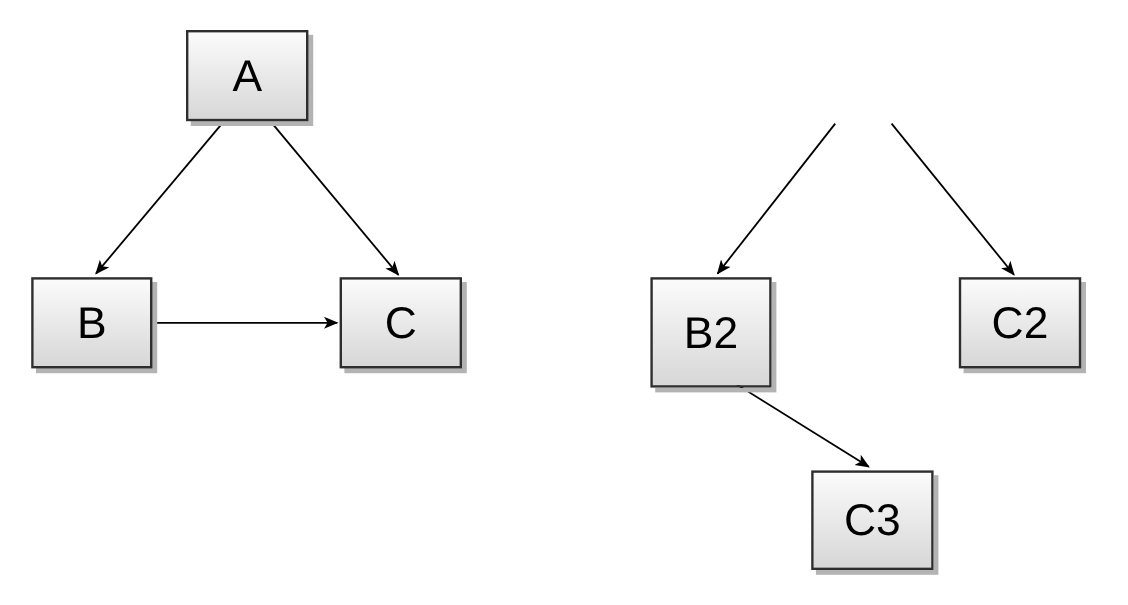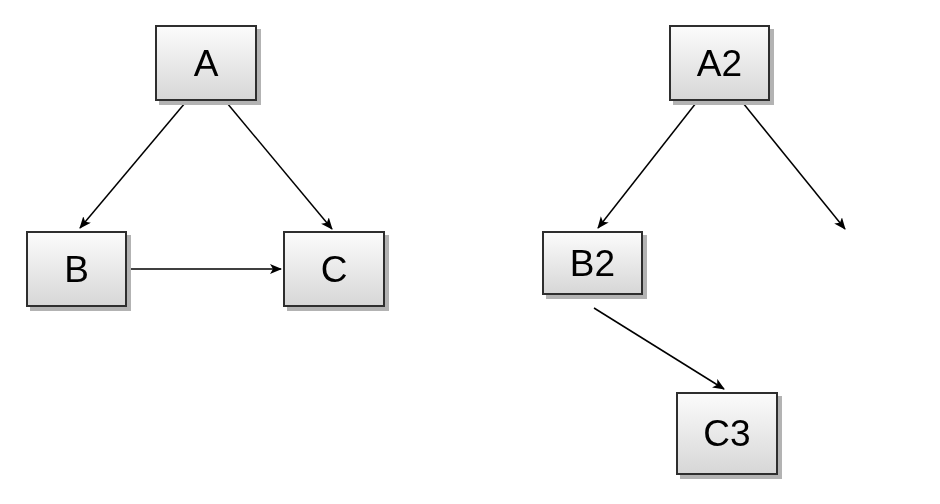--- a/index.html
+++ b/index.html
@@ -60,23 +60,23 @@
   <div class="nodes-layer" id="nodes-layer">
       <div class="node" style="left: 155px; top: 25px; width: 102px; height: 76px; border: 2px solid rgb(46, 46, 46); background: linear-gradient(rgb(251, 251, 251) 0%, rgb(215, 215, 215) 100%); box-shadow: rgb(179, 179, 179) 4px 4px 0px;">
         <span class="node-label" style="color: rgb(0, 0, 0);">A</span>
       </div>
       <div class="node" style="left: 26px; top: 231px; width: 101px; height: 76px; border: 2px solid rgb(46, 46, 46); background: linear-gradient(rgb(251, 251, 251) 0%, rgb(215, 215, 215) 100%); box-shadow: rgb(179, 179, 179) 4px 4px 0px;">
         <span class="node-label" style="color: rgb(0, 0, 0);">B</span>
       </div>
       <div class="node" style="left: 283px; top: 231px; width: 102px; height: 76px; border: 2px solid rgb(46, 46, 46); background: linear-gradient(rgb(251, 251, 251) 0%, rgb(215, 215, 215) 100%); box-shadow: rgb(179, 179, 179) 4px 4px 0px;">
         <span class="node-label" style="color: rgb(0, 0, 0);">C</span>
       </div>
-      <div class="node" style="left: 669px; top: 25px; width: 101px; height: 76px; border: 2px solid rgb(46, 46, 46); background: linear-gradient(rgb(251, 251, 251) 0%, rgb(215, 215, 215) 100%); box-shadow: rgb(179, 179, 179) 4px 4px 0px;">
-        <span class="node-label" style="color: rgb(0, 0, 0);">A2</span>
+      <div class="node" style="left: 542px; top: 231px; width: 101px; height: 92px; border: 2px solid rgb(46, 46, 46); background: linear-gradient(rgb(251, 251, 251) 0%, rgb(215, 215, 215) 100%); box-shadow: rgb(179, 179, 179) 4px 4px 0px;">
+        <span class="node-label" style="color: rgb(0, 0, 0);">B2</span>
       </div>
-      <div class="node" style="left: 542px; top: 231px; width: 101px; height: 64px; border: 2px solid rgb(46, 46, 46); background: linear-gradient(rgb(251, 251, 251) 0%, rgb(215, 215, 215) 100%); box-shadow: rgb(179, 179, 179) 4px 4px 0px;">
-        <span class="node-label" style="color: rgb(0, 0, 0);">B2</span>
+      <div class="node" style="left: 799px; top: 231px; width: 102px; height: 76px; border: 2px solid rgb(46, 46, 46); background: linear-gradient(rgb(251, 251, 251) 0%, rgb(215, 215, 215) 100%); box-shadow: rgb(179, 179, 179) 4px 4px 0px;">
+        <span class="node-label" style="color: rgb(0, 0, 0);">C2</span>
       </div>
       <div class="node" style="left: 676px; top: 392px; width: 102px; height: 83px; border: 2px solid rgb(46, 46, 46); background: linear-gradient(rgb(251, 251, 251) 0%, rgb(215, 215, 215) 100%); box-shadow: rgb(179, 179, 179) 4px 4px 0px;">
         <span class="node-label" style="color: rgb(0, 0, 0);">C3</span>
       </div>
     </div>
 </div>
 
 </body></html>

